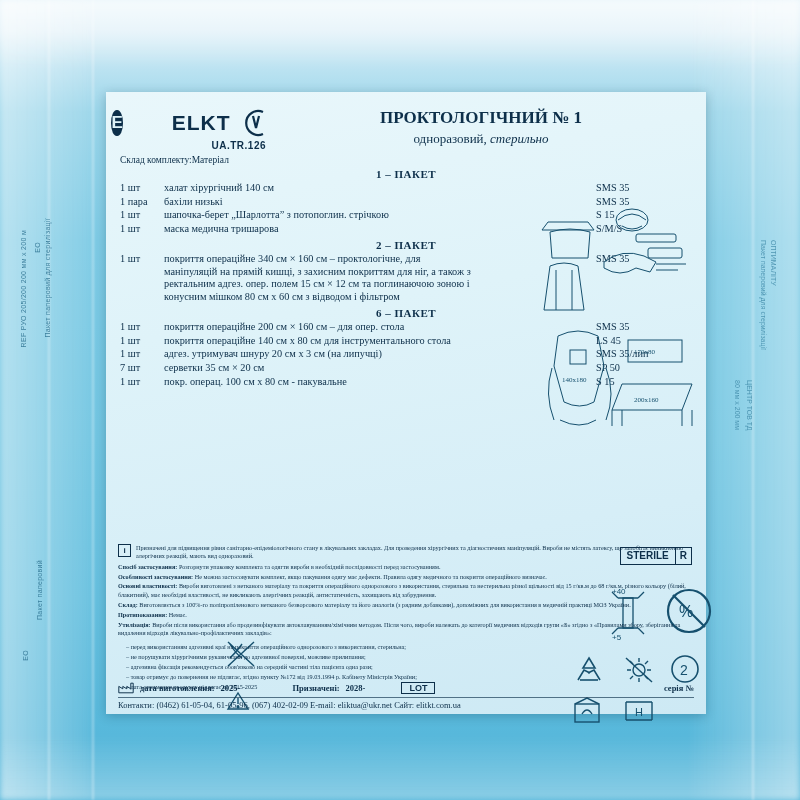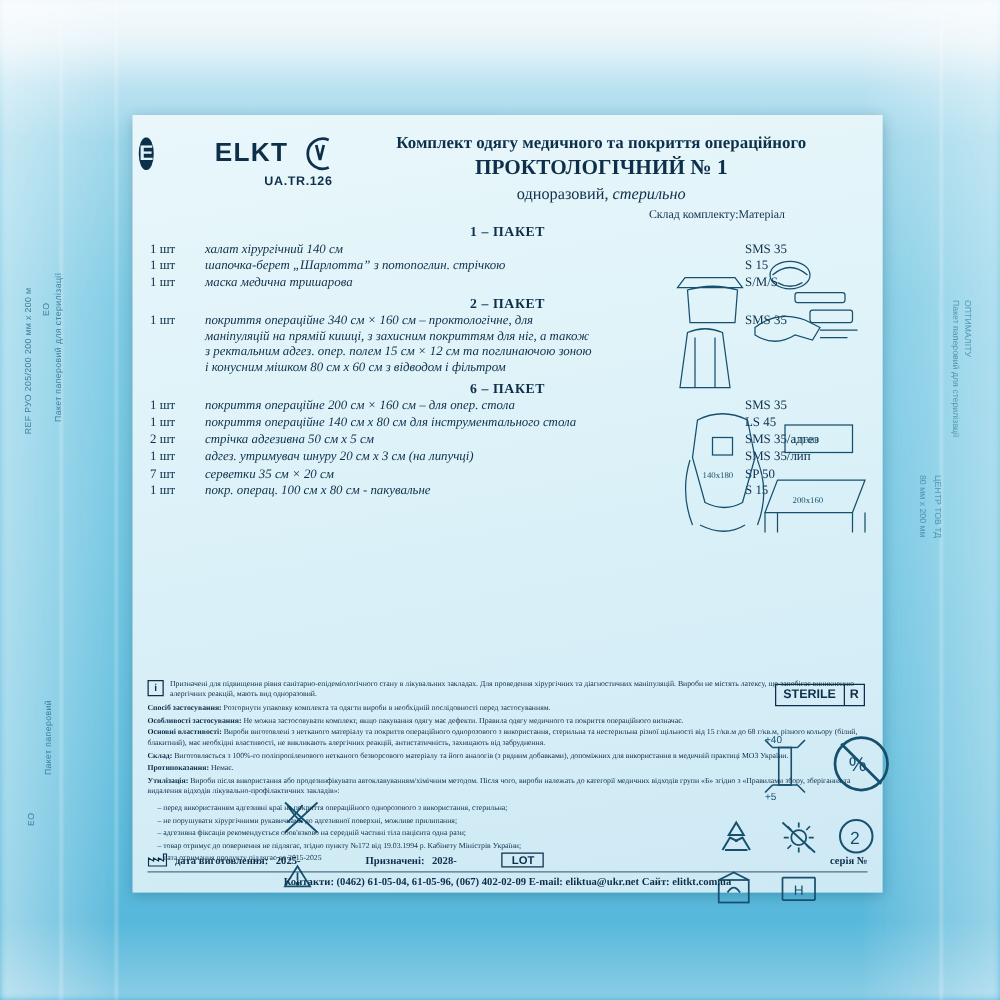--- a/index.html
+++ b/index.html
@@ -75,28 +75,28 @@
   .ua-tr{font-family:"Liberation Sans",sans-serif;font-size:10px;font-weight:bold;margin-top:2px;letter-spacing:.5px;text-align:right;}
 
   .title-box{flex:1;text-align:center;padding-top:6px;}
   .t1{font-weight:bold;font-size:13.5px;line-height:1.15;}
   .t2{font-weight:bold;font-size:17px;margin-top:2px;}
   .t3{font-size:13px;margin-top:3px;}
   .t3 i{font-style:italic;}
 
   
   .content{padding:2px 14px 0 14px;font-size:10.5px;}
-  .subhead{display:flex;justify-content:flex-end;font-size:9.5px;margin:2px 0 1px 0;}
+  .subhead{display:flex;justify-content:flex-start;font-size:9.5px;margin:2px 0 1px 0;}
   .subhead .left{font-weight:normal;}
   .pkt{text-align:center;font-weight:bold;font-size:11px;margin:3px 0 2px 0;letter-spacing:.5px;}
 
   table.items{width:100%;border-collapse:collapse;}
   table.items td{vertical-align:top;padding:0 0 1px 0;font-size:10.3px;line-height:1.22;}
   td.qty{width:44px;white-space:nowrap;}
-  td.desc{padding-right:6px;font-style:italic;}
+  td.desc{padding-right:6px;}
   td.mat{width:96px;text-align:left;white-space:nowrap;}
 
   
   .info{position:absolute;left:0;right:0;top:452px;padding:0 12px;font-size:6.2px;line-height:1.35;color:#0d2f4a;}
   .info .row{display:flex;gap:5px;margin-bottom:2px;}
   .info .ibox{
     flex:0 0 11px;height:11px;border:1px solid #0d2f4a;
     font-family:"Liberation Sans",sans-serif;font-size:8px;font-weight:bold;
     text-align:center;line-height:11px;
   }
@@ -115,21 +115,21 @@
   .sterile-badge .b{padding:0 4px;line-height:16px;border-left:1.2px solid #0d2f4a;}
 
   .icon{position:absolute;}
   .icon svg{display:block;}
 
   
   .footer{position:absolute;left:0;right:0;bottom:0;padding:0 12px 4px 12px;}
   .fr1{display:flex;align-items:center;font-size:8.5px;font-weight:bold;gap:6px;}
   .fr1 .lotbox{border:1.2px solid #0d2f4a;padding:0 7px;font-family:"Liberation Sans",sans-serif;font-size:9px;}
   .fr2{text-align:center;font-size:9px;font-weight:bold;margin-top:3px;}
-  .fr3{text-align:center;font-size:8.5px;font-weight:bold;margin-top:2px;}
+  .fr3{text-align:left;font-size:8.5px;font-weight:normal;margin-top:2px;}
   .hr{height:1px;background:#0d2f4a;opacity:.65;margin:3px 0 2px 0;}
 
   .factory{width:16px;height:12px;}
 </style>
 </head>
 <body>
 
 <div class="photo">
   <div class="sheen s1"></div>
   <div class="sheen s2"></div>
@@ -161,21 +161,20 @@
             <div class="ce-mark">
               <svg width="30" height="30" viewBox="0 0 30 30">
                 <path d="M22 4 A12 12 0 1 0 22 26" fill="none" stroke="#0d2f4a" stroke-width="2.2"></path>
                 <path d="M12 8 L15 20 L18 8" fill="none" stroke="#0d2f4a" stroke-width="2.2"></path>
               </svg>
             </div>
           </div>
           <div class="ua-tr">UA.TR.126</div>
         </div>
         <div class="title-box">
-          <div class="t1">Комплект одягу медичного та покриття операційного</div>
           <div class="t2">ПРОКТОЛОГІЧНИЙ № 1</div>
           <div class="t3">
             <span>одноразовий, </span><i>стерильно</i>
           </div>
         </div>
       </div>
 
       <div class="content">
         <div class="subhead">
           <span class="left">Склад комплекту:</span>
@@ -184,20 +183,25 @@
 
         <div class="pkt">1 – ПАКЕТ</div>
         <table class="items">
           <tbody>
               <tr>
             <td class="qty">1 шт</td>
             <td class="desc">халат хірургічний 140 см</td>
             <td class="mat">SMS 35</td>
           </tr>
           <tr>
+            <td class="qty">1 пара</td>
+            <td class="desc">бахіли низькі</td>
+            <td class="mat">SMS 35</td>
+          </tr>
+          <tr>
             <td class="qty">1 шт</td>
             <td class="desc">шапочка-берет „Шарлотта” з потопоглин. стрічкою</td>
             <td class="mat">S 15</td>
           </tr>
           <tr>
             <td class="qty">1 шт</td>
             <td class="desc">маска медична тришарова</td>
             <td class="mat">S/M/S</td>
           </tr>
         </tbody>
@@ -219,25 +223,20 @@
           <tbody>
               <tr>
             <td class="qty">1 шт</td>
             <td class="desc">покриття операційне 200 см × 160 см – для опер. стола</td>
             <td class="mat">SMS 35</td>
           </tr>
           <tr>
             <td class="qty">1 шт</td>
             <td class="desc">покриття операційне 140 см х 80 см для інструментального стола</td>
             <td class="mat">LS 45</td>
-          </tr>
-          <tr>
-            <td class="qty">2 шт</td>
-            <td class="desc">стрічка адгезивна 50 см х 5 см</td>
-            <td class="mat">SMS 35/адгез</td>
           </tr>
           <tr>
             <td class="qty">1 шт</td>
             <td class="desc">адгез. утримувач шнуру 20 см х 3 см (на липучці)</td>
             <td class="mat">SMS 35/лип</td>
           </tr>
           <tr>
             <td class="qty">7 шт</td>
             <td class="desc">серветки  35 см × 20 см</td>
             <td class="mat">SP 50</td>

